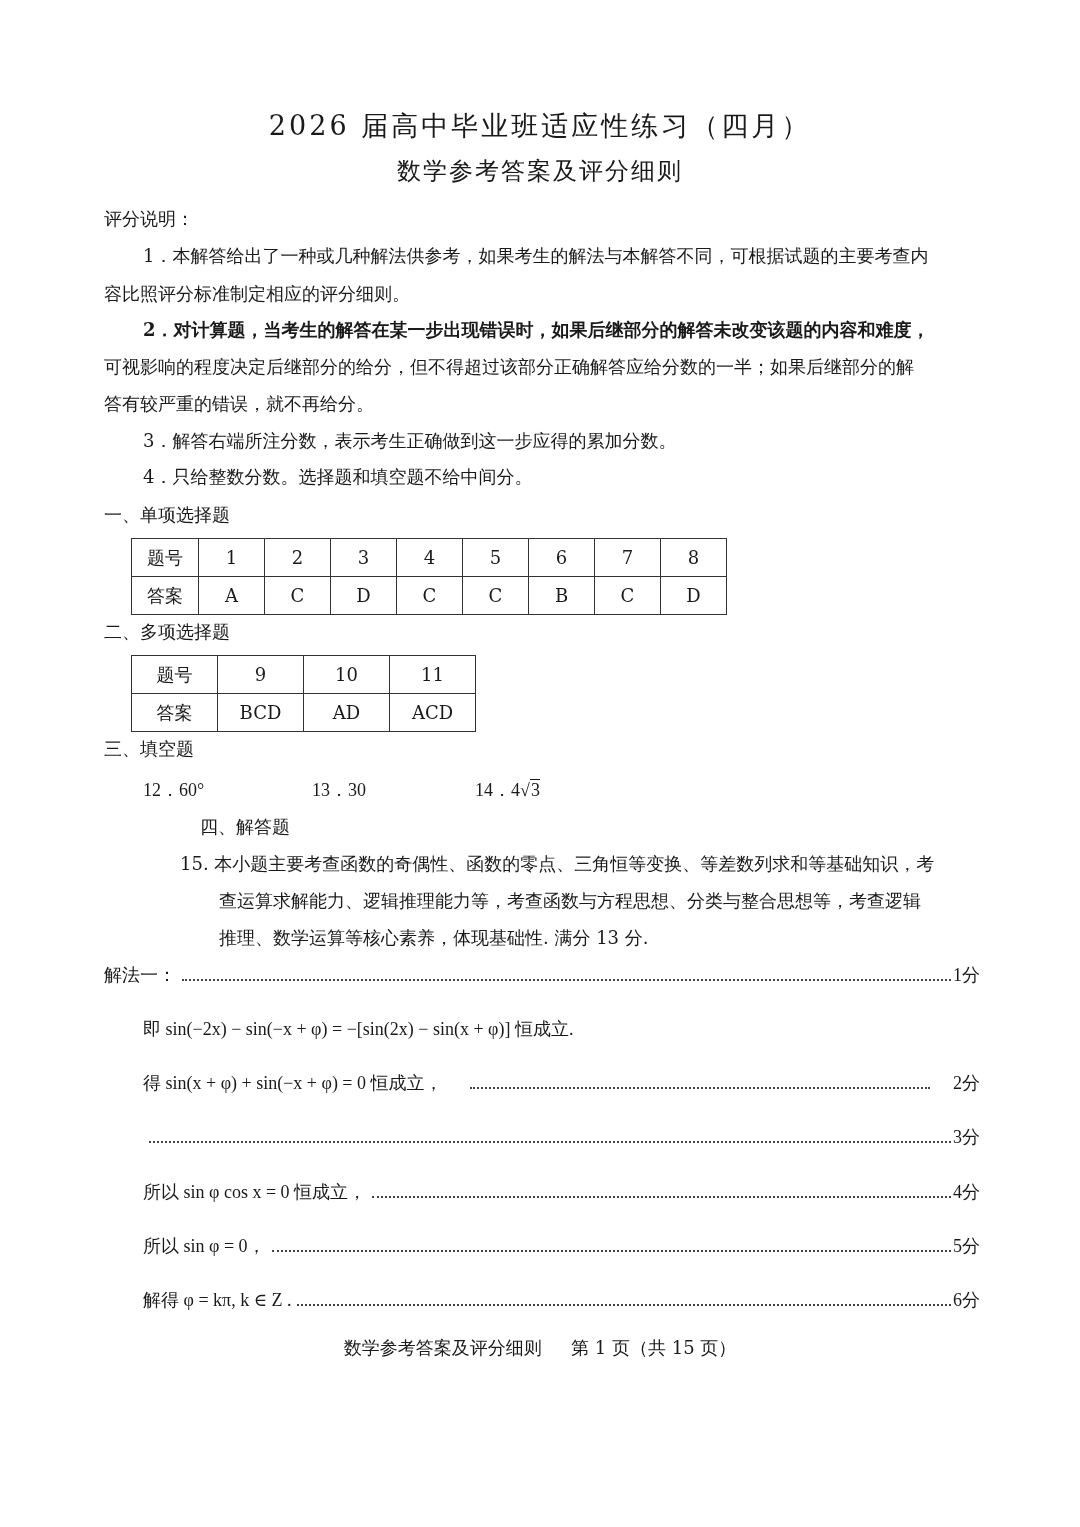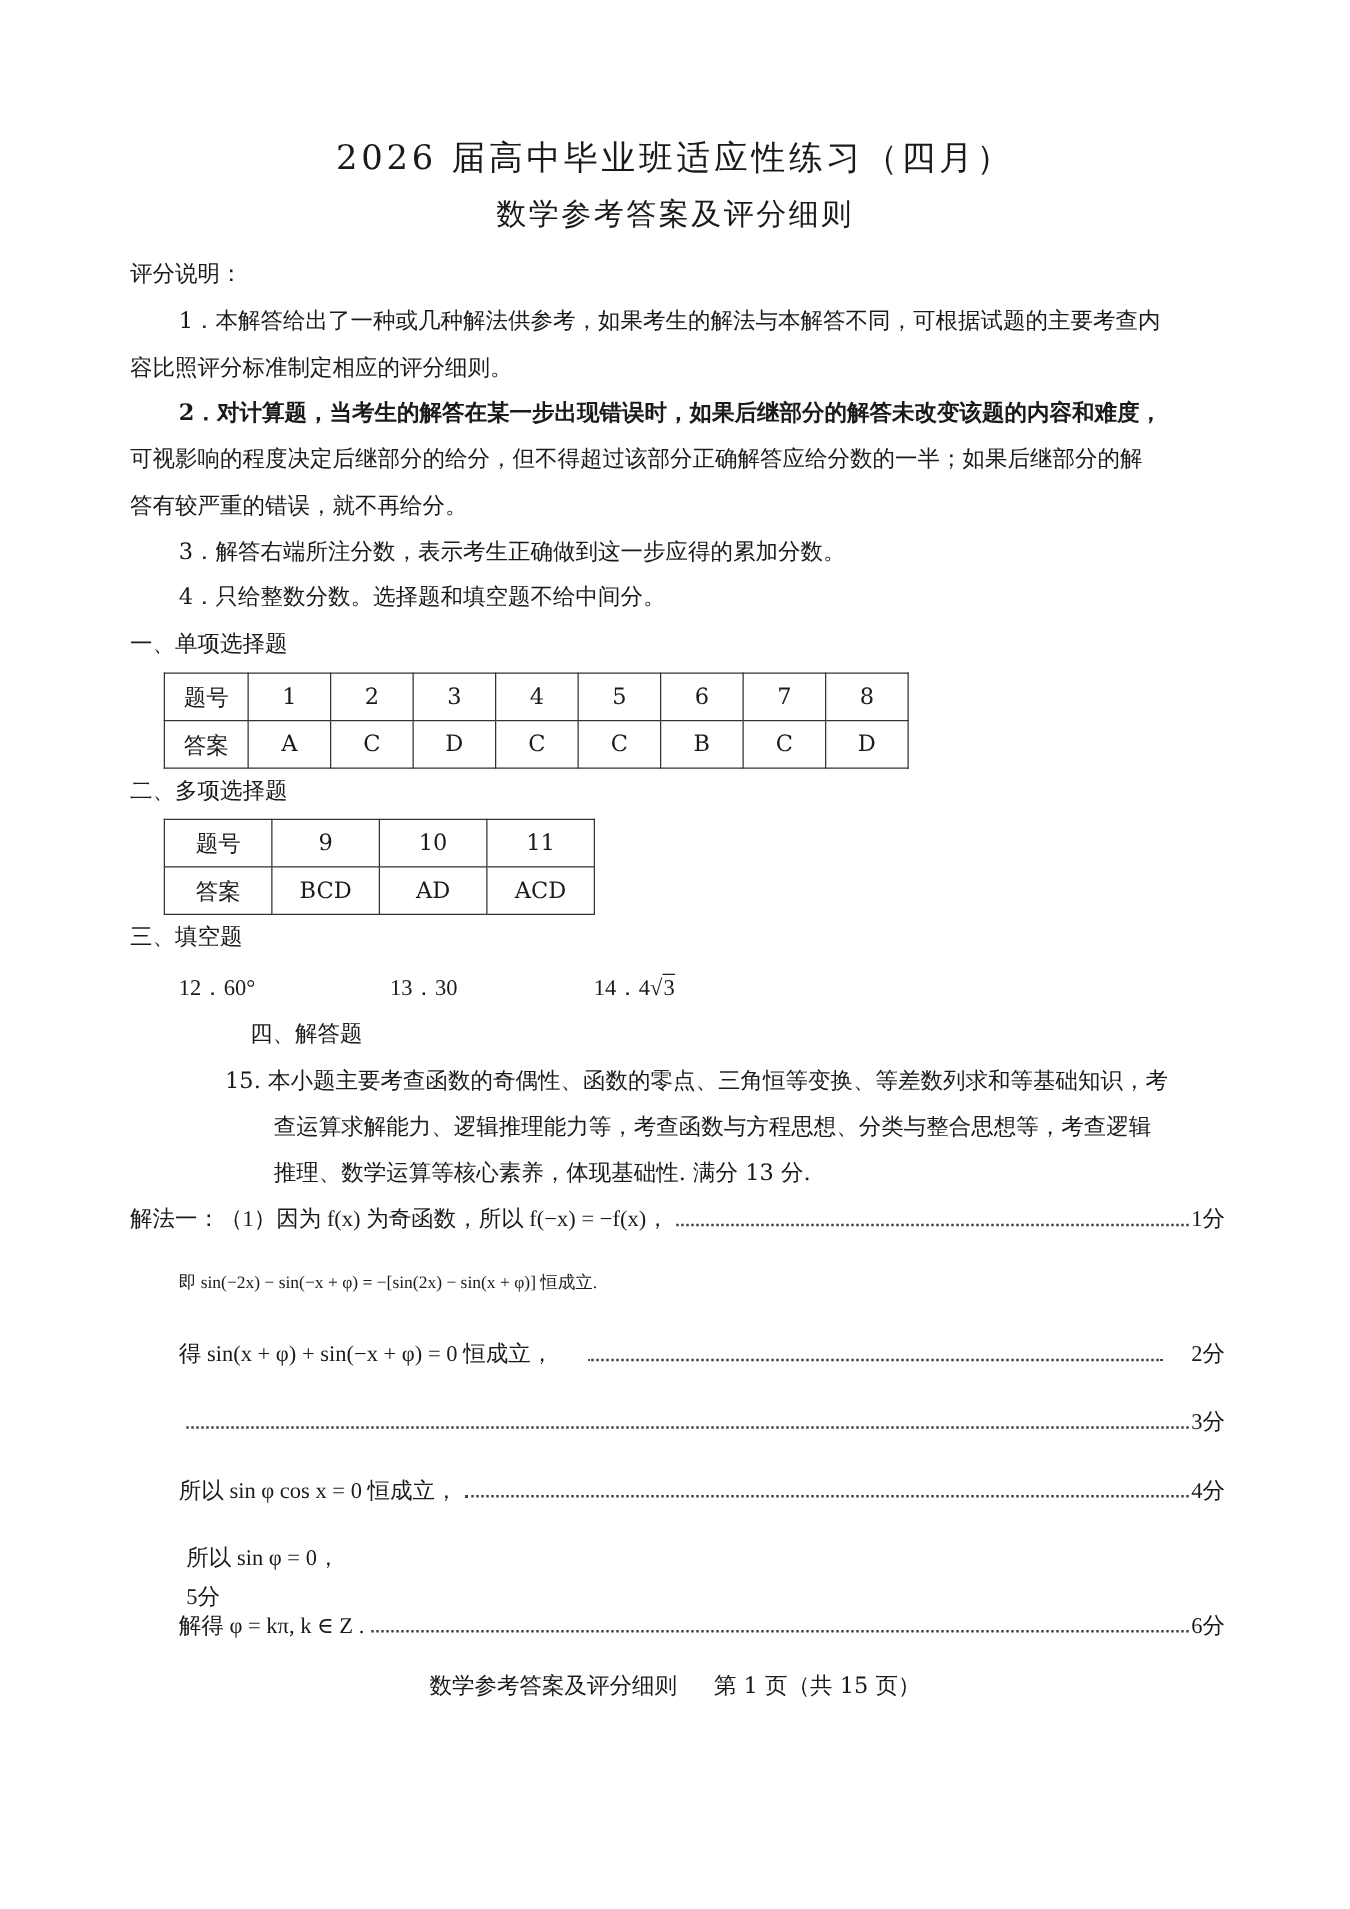--- a/index.html
+++ b/index.html
@@ -14,21 +14,21 @@
     .txt { font-size: 18px; }
     table.ans { position: absolute; border-collapse: collapse; font-size: 18px; }
     table.ans td { border: 1.5px solid #333; text-align: center; height: 37px; padding: 0; }
     table.t1 { left: 131px; top: 538px; }
     table.t1 td { width: 65px; }
     table.t1 td.hdr { width: 66px; }
     table.t2 { left: 131px; top: 655px; }
     table.t2 td { width: 85px; }
     .math { font-family: "Liberation Serif", "DejaVu Serif", serif; }
     .sqrt { border-top: 1px solid #1a1a1a; padding-left: 1px; }
-    .step { left: 143px; font-size: 14px; text-align: center; }
+    .step { left: 143px; font-size: 18px; text-align: center; }
     .leader {
       position: absolute; font-size: 18px; white-space: nowrap;
       display: flex; align-items: baseline;
     }
     .dots {
       flex: 1; border-bottom: 2px dotted #444; margin: 0 2px 5px 6px; height: 1px;
     }
     .footer { top: 1336px; left: 0; width: 1080px; text-align: center; font-size: 18px; }
   </style>
 </head>
@@ -106,21 +106,20 @@
   <span>14．</span><span>4</span><span>√</span><span class="sqrt">3</span>
 </div>
 
 <div class="abs txt" style="left:180px; top:815px;margin-left:20px;">四、解答题</div>
 <div class="abs txt" style="left:180px; top:852px;">15. 本小题主要考查函数的奇偶性、函数的零点、三角恒等变换、等差数列求和等基础知识，考</div>
 <div class="abs txt" style="left:219px; top:889px;">查运算求解能力、逻辑推理能力等，考查函数与方程思想、分类与整合思想等，考查逻辑</div>
 <div class="abs txt" style="left:219px; top:926px;">推理、数学运算等核心素养，体现基础性. 满分 13 分.</div>
 
 <div class="leader math" style="left:104px; top:963px; width:876px;">
   <span>解法一：</span>
-  <span>（1）因为 f(x) 为奇函数，所以 f(−x) = −f(x)，</span>
   <span class="dots"></span>
   <span>1分</span>
 </div>
 
 <div class="abs step math" style="top:1017px;">
   <span>即 sin(−2x) − sin(−x + φ) = −[sin(2x) − sin(x + φ)] 恒成立.</span>
 </div>
 
 <div class="leader math" style="left:143px; top:1071px; width:837px;gap:21px;">
   <span>得 sin(x + φ) + sin(−x + φ) = 0 恒成立，</span>
@@ -132,21 +131,21 @@
   <span class="dots"></span>
   <span>3分</span>
 </div>
 
 <div class="leader math" style="left:143px; top:1180px; width:837px;">
   <span>所以 sin φ cos x = 0 恒成立，</span>
   <span class="dots"></span>
   <span>4分</span>
 </div>
 
-<div class="leader math" style="left:143px; top:1234px; width:837px;flex-direction:column;">
+<div class="leader math" style="left:143px; top:1234px; width:837px;">
   <span>所以 sin φ = 0，</span>
   <span class="dots"></span>
   <span>5分</span>
 </div>
 
 <div class="leader math" style="left:143px; top:1288px; width:837px;">
   <span>解得 φ = kπ, k ∈ Z .</span>
   <span class="dots"></span>
   <span>6分</span>
 </div>

